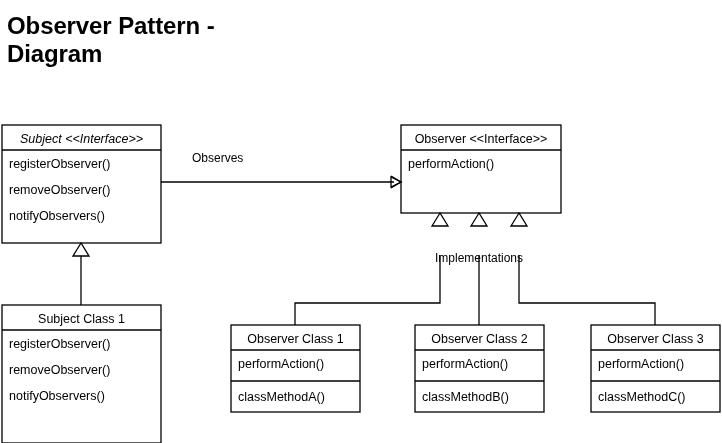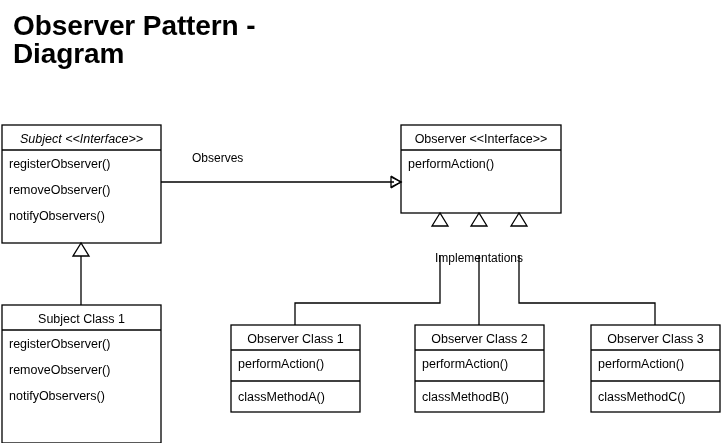--- a/index.html
+++ b/index.html
@@ -15,24 +15,24 @@
     color: #000000;
   }
   #canvas {
     position: relative;
     width: 722px;
     height: 443px;
     background: #ffffff;
   }
   #page-title {
     position: absolute;
-    left: 13px;
+    left: 7px;
     top: 12px;
     width: 400px;
-    font-size: 28px;
+    font-size: 24px;
     font-weight: bold;
     line-height: 28px;
     letter-spacing: -0.1px;
     white-space: pre-line;
   }
   svg.diagram {
     position: absolute;
     left: 0;
     top: 0;
     width: 722px;

